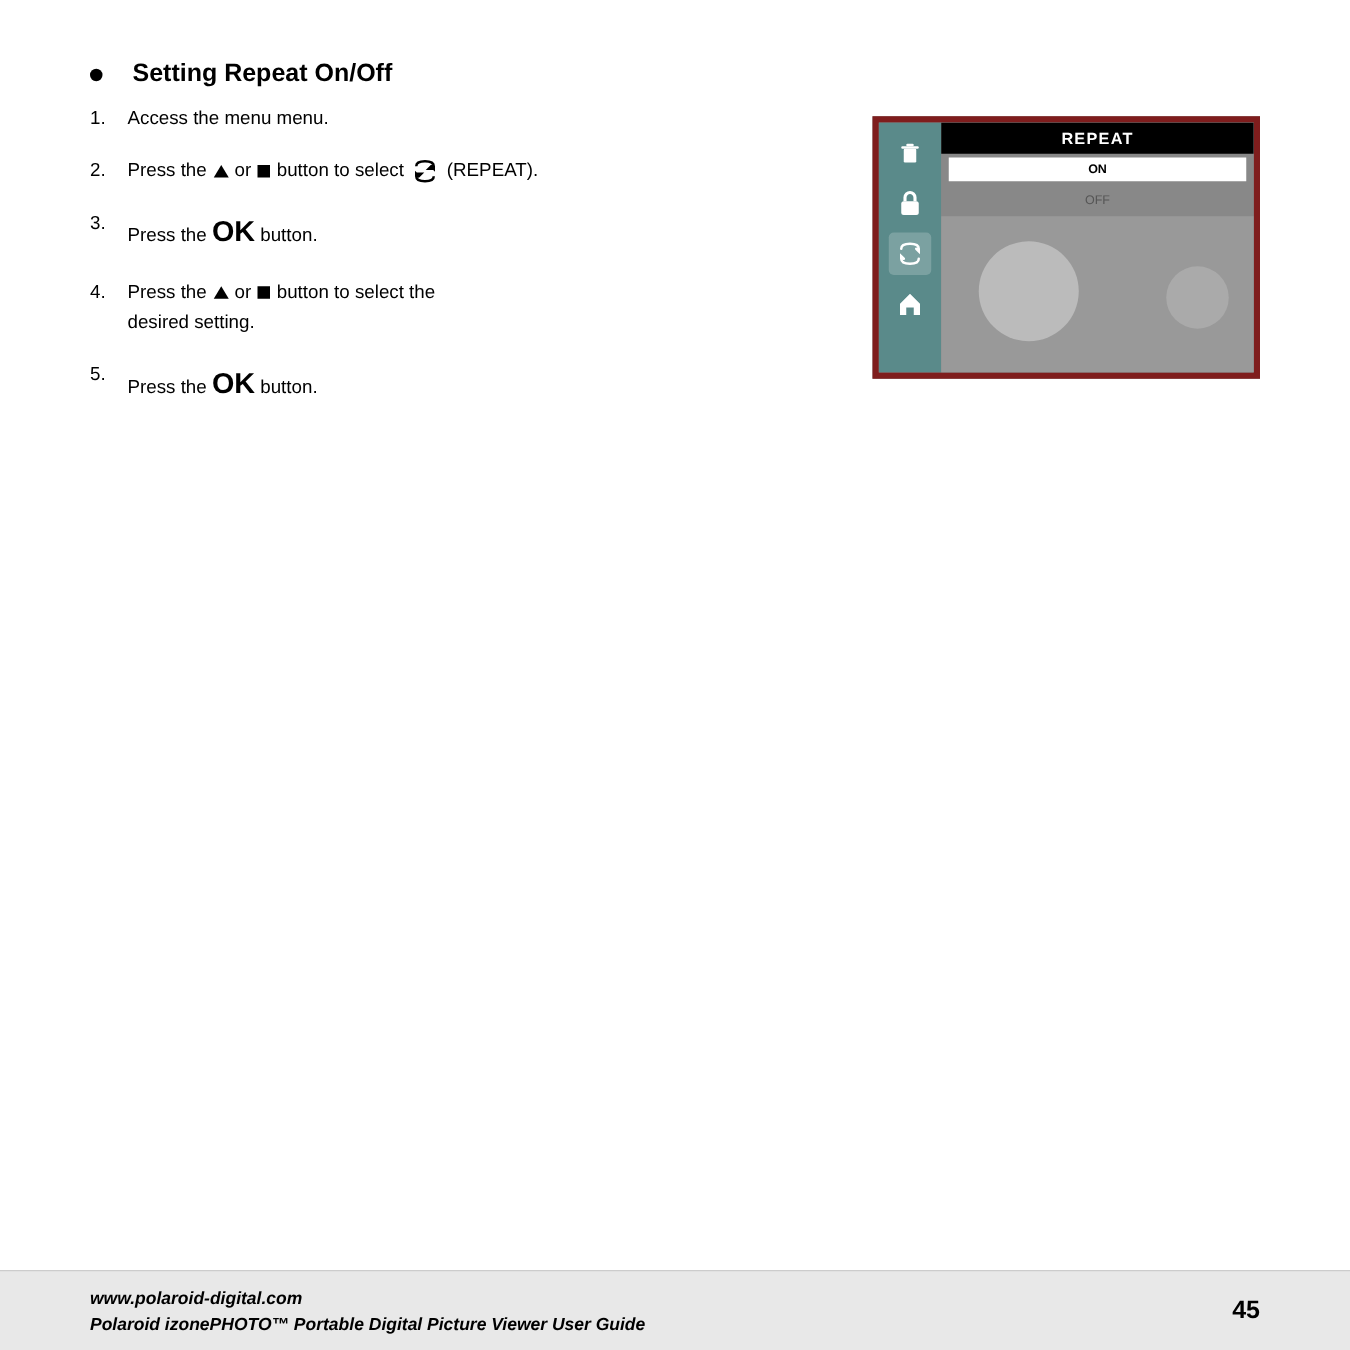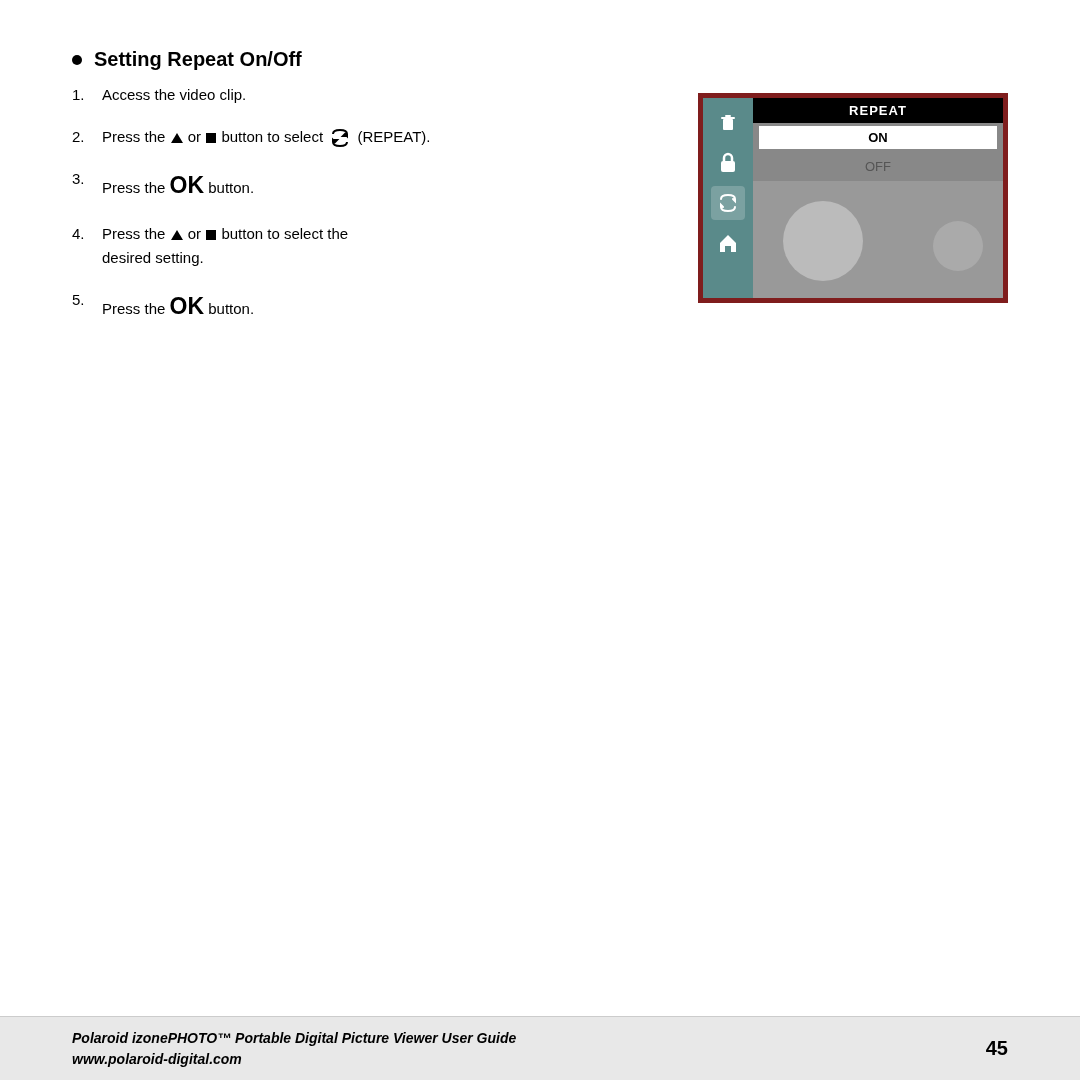--- a/index.html
+++ b/index.html
@@ -18,21 +18,21 @@
     .page-content {
       padding: 48px 72px 80px 72px;
     }
 
     .section-title {
       font-size: 20px;
       font-weight: bold;
       margin-bottom: 12px;
       display: flex;
       align-items: center;
-      gap: 8px;
+      gap: 20px;
     }
 
     .bullet {
       display: inline-block;
       width: 10px;
       height: 10px;
       background: #000;
       border-radius: 50%;
       margin-right: 4px;
     }
@@ -154,21 +154,21 @@
       font-size: 13px;
       font-weight: bold;
       letter-spacing: 1px;
       padding: 5px 8px;
     }
 
     .menu-option {
       background: #ccc;
       color: #000;
       text-align: center;
-      font-size: 13px;
+      font-size: 10px;
       padding: 4px 8px;
       margin: 3px 6px;
     }
 
     .menu-option.active {
       background: #fff;
       font-weight: bold;
     }
 
     .menu-option.inactive {
@@ -247,21 +247,21 @@
     <span class="bullet"></span>
     <span>Setting Repeat On/Off</span>
   </div>
 
 
   <div class="steps-container">
     <div class="steps-list">
 
       <div class="step">
         <span class="step-num">1.</span>
-        <span class="step-text">Access the video clip.</span>
+        <span class="step-text">Access the menu menu.</span>
       </div>
 
       <div class="step">
         <span class="step-num">2.</span>
         <span class="step-text">
           Press the
           <span class="triangle-up"></span>
           or
           <span class="square-icon"></span>
           button to select
@@ -349,23 +349,23 @@
         </div>
       </div>
     </div>
 
   </div>
 </div>
 
 <div class="footer">
   <div class="footer-left">
     <div>
+      <span class="footer-url">www.polaroid-digital.com</span>
+    </div>
+    <div>
       <span class="footer-brand">
         <span>Polaroid izonePHOTO</span><span>™</span>
       </span>
       <span class="footer-brand"> Portable Digital Picture Viewer User Guide</span>
     </div>
-    <div>
-      <span class="footer-url">www.polaroid-digital.com</span>
-    </div>
   </div>
   <div class="footer-page">45</div>
 </div>
 
 </body></html>

